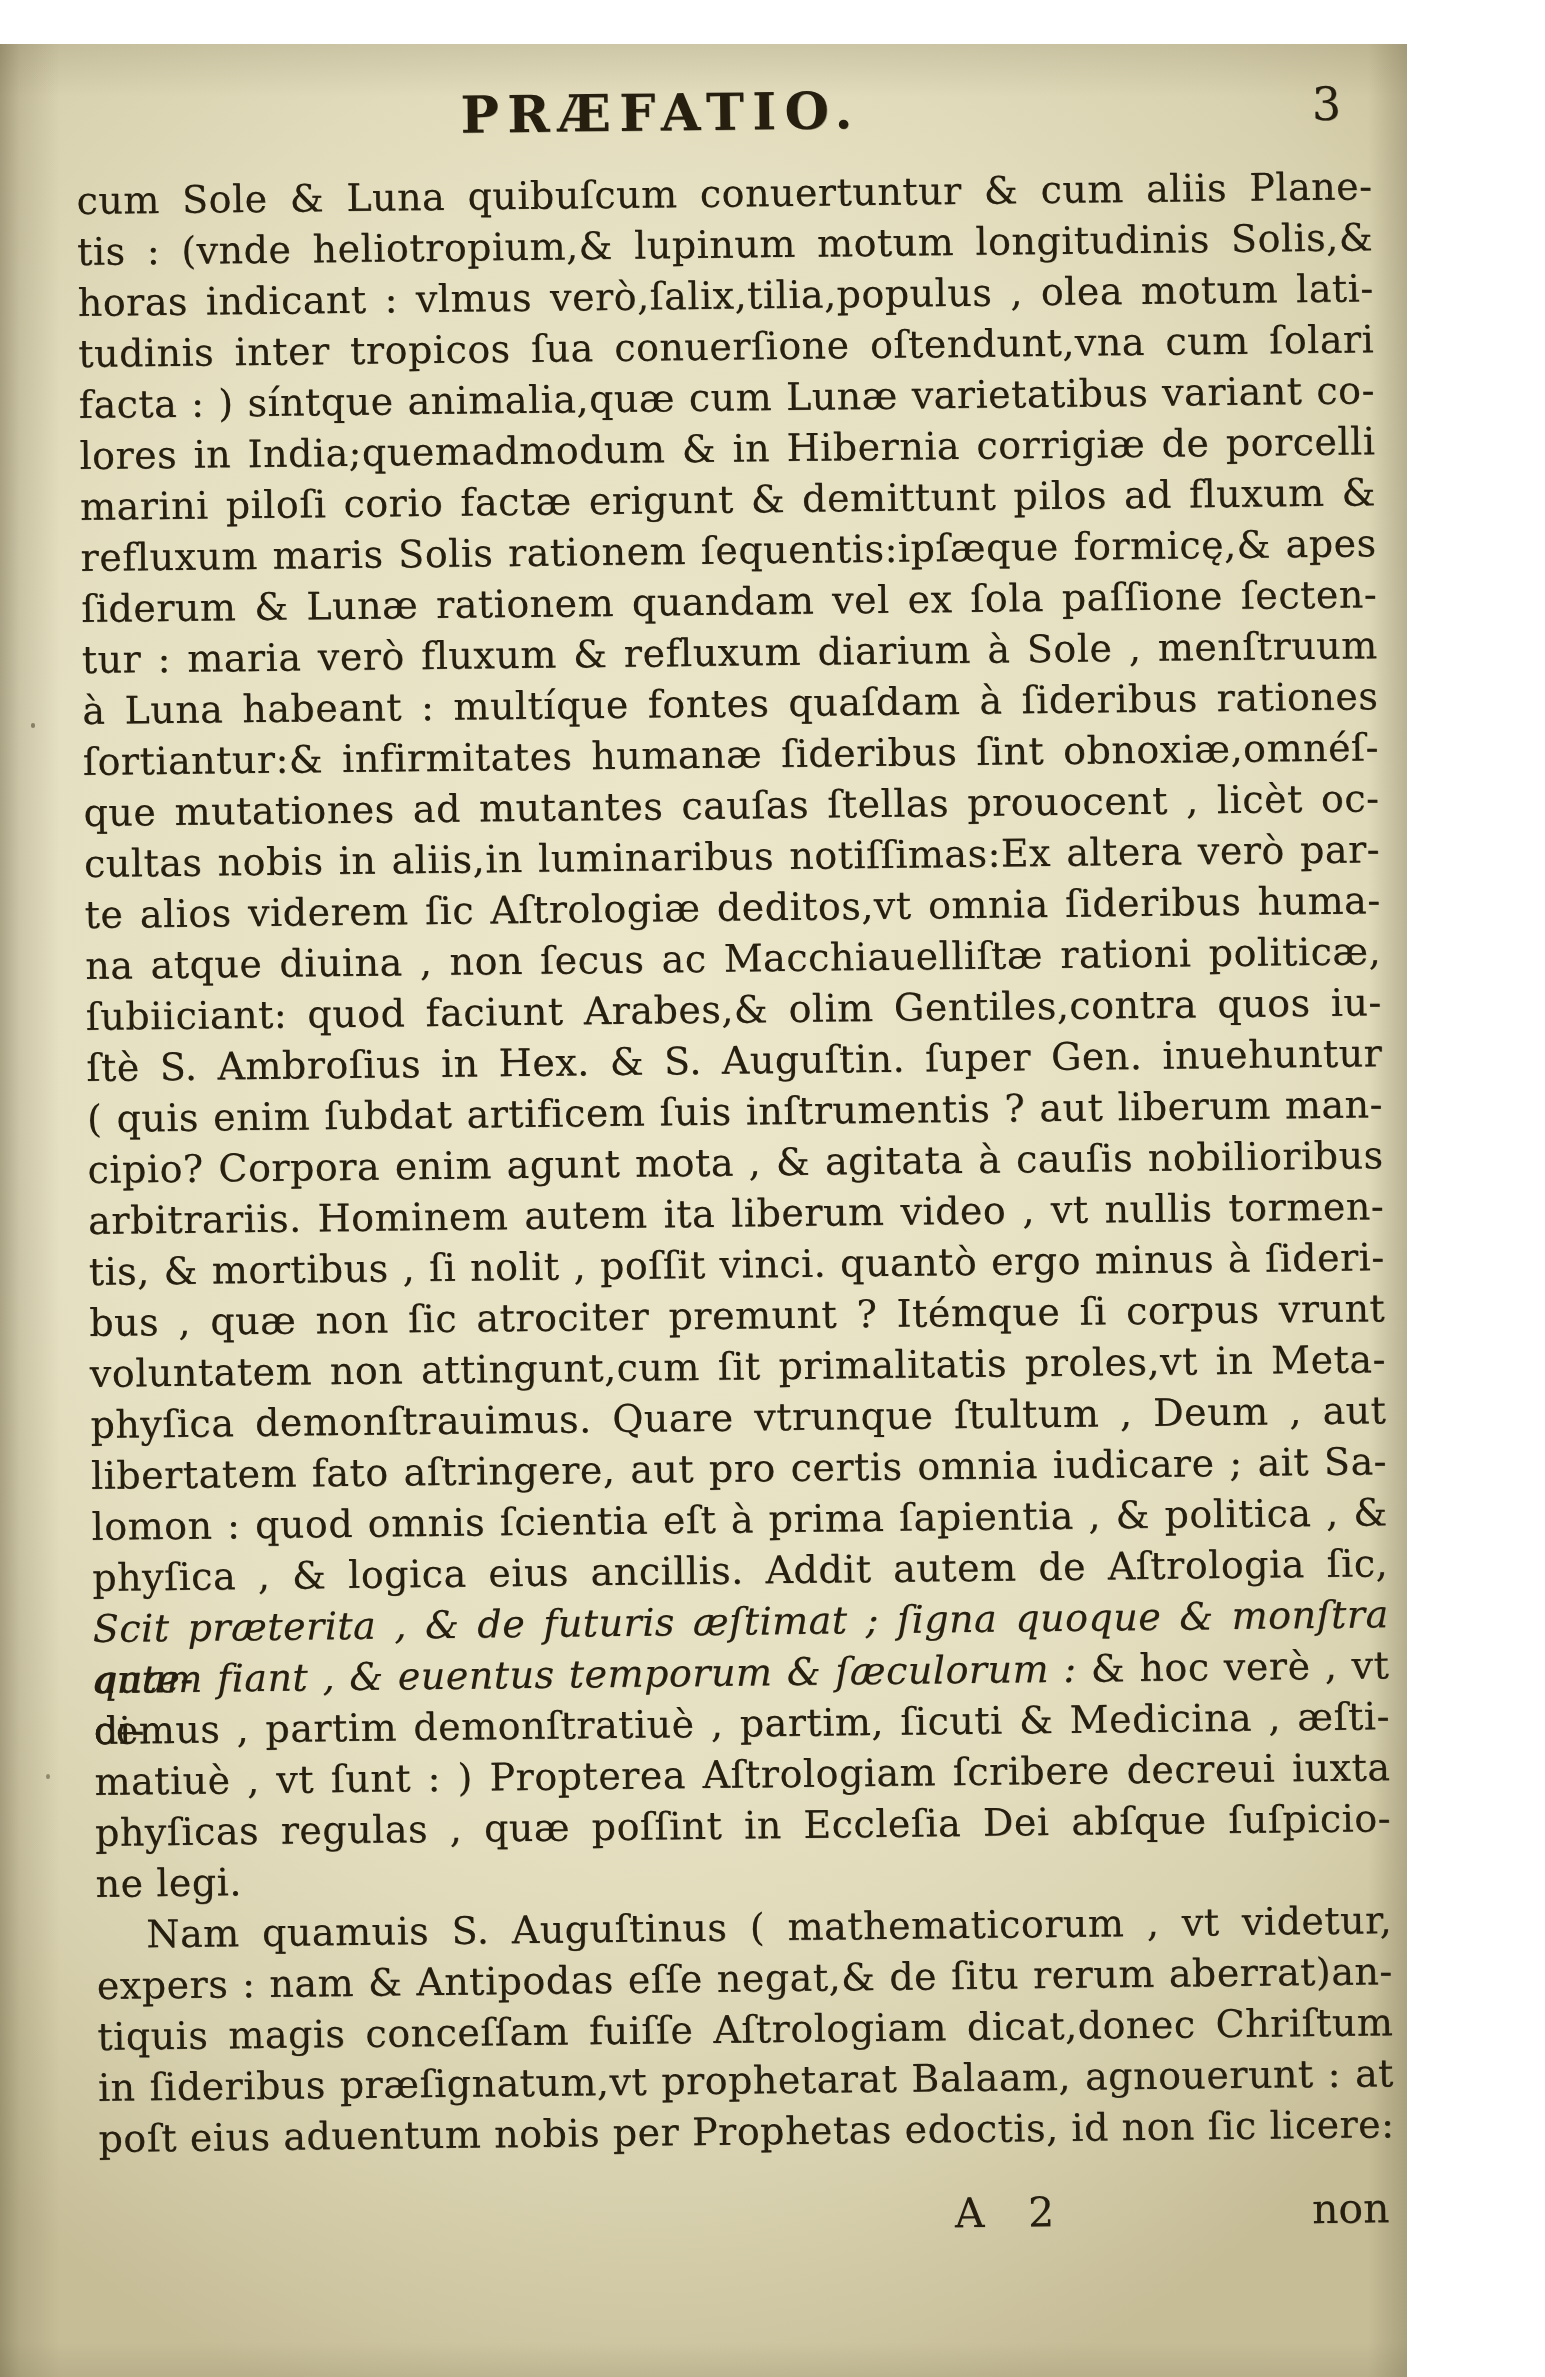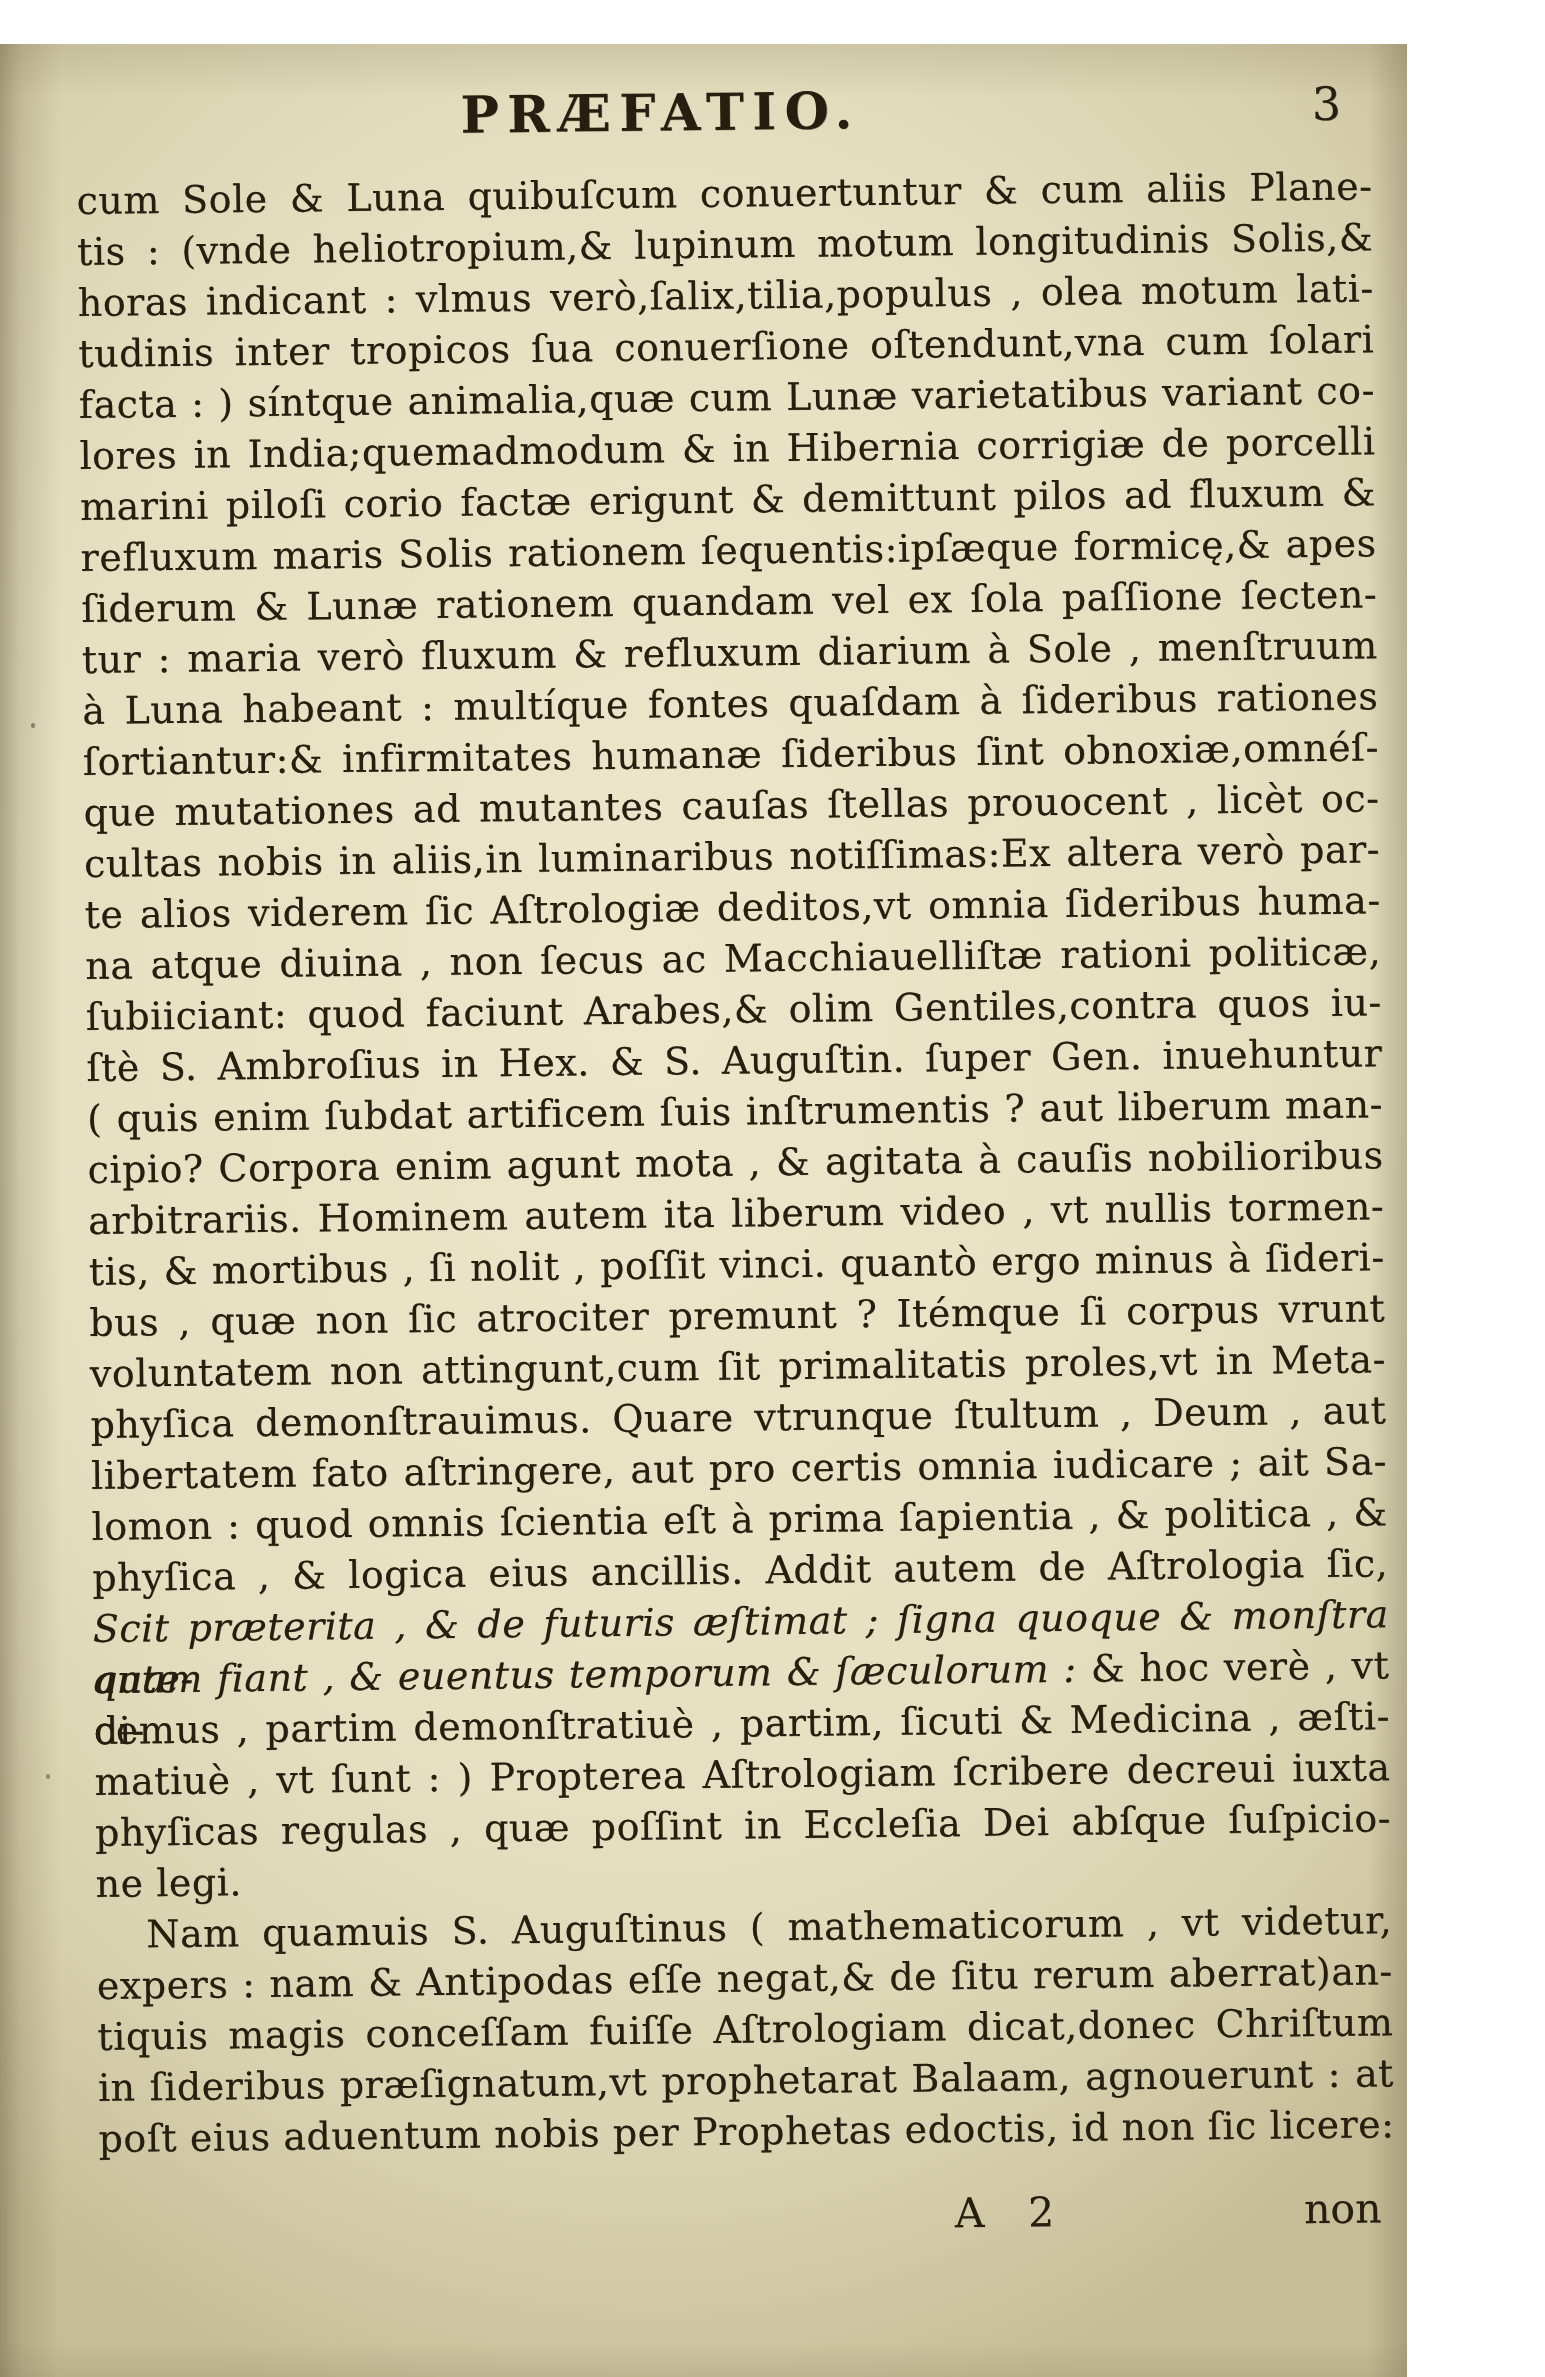--- a/index.html
+++ b/index.html
@@ -28,21 +28,21 @@
     font-size:38px;line-height:51px;height:51px;letter-spacing:0.5px;
     text-align:justify;text-align-last:justify;white-space:normal;
     text-shadow:0.3px 0.3px 0 rgba(34,27,14,.38), -0.2px 0 0 rgba(34,27,14,.22);
   }
   .line.noj{text-align:left;text-align-last:left;}
   .line.indent{text-indent:50px;}
   .line.italic, .it{font-style:italic;}
   .sig-row{position:relative;height:51px;margin-top:33px;font-size:41px;line-height:51px;
     text-shadow:0.3px 0.3px 0 rgba(34,27,14,.38);}
   .signature{position:absolute;left:66%;word-spacing:30.5px;}
-  .catchword{position:absolute;right:14px;}
+  .catchword{position:absolute;right:6px;}
   .speck{position:absolute;background:#3a321f;border-radius:50%;opacity:.8;}
   .sp1{left:309px;top:2335px;width:7.4px;height:6.3px;}
   .sp2{left:1526px;top:442px;width:5.3px;height:13.7px;opacity:.45;}
   .sp3{left:30.5px;top:679px;width:4.7px;height:4.7px;opacity:.5;}
   .sp4{left:46px;top:1730px;width:4.2px;height:5.3px;opacity:.45;}
 </style>
 </head>
 <body>
 
 <div class="page">

